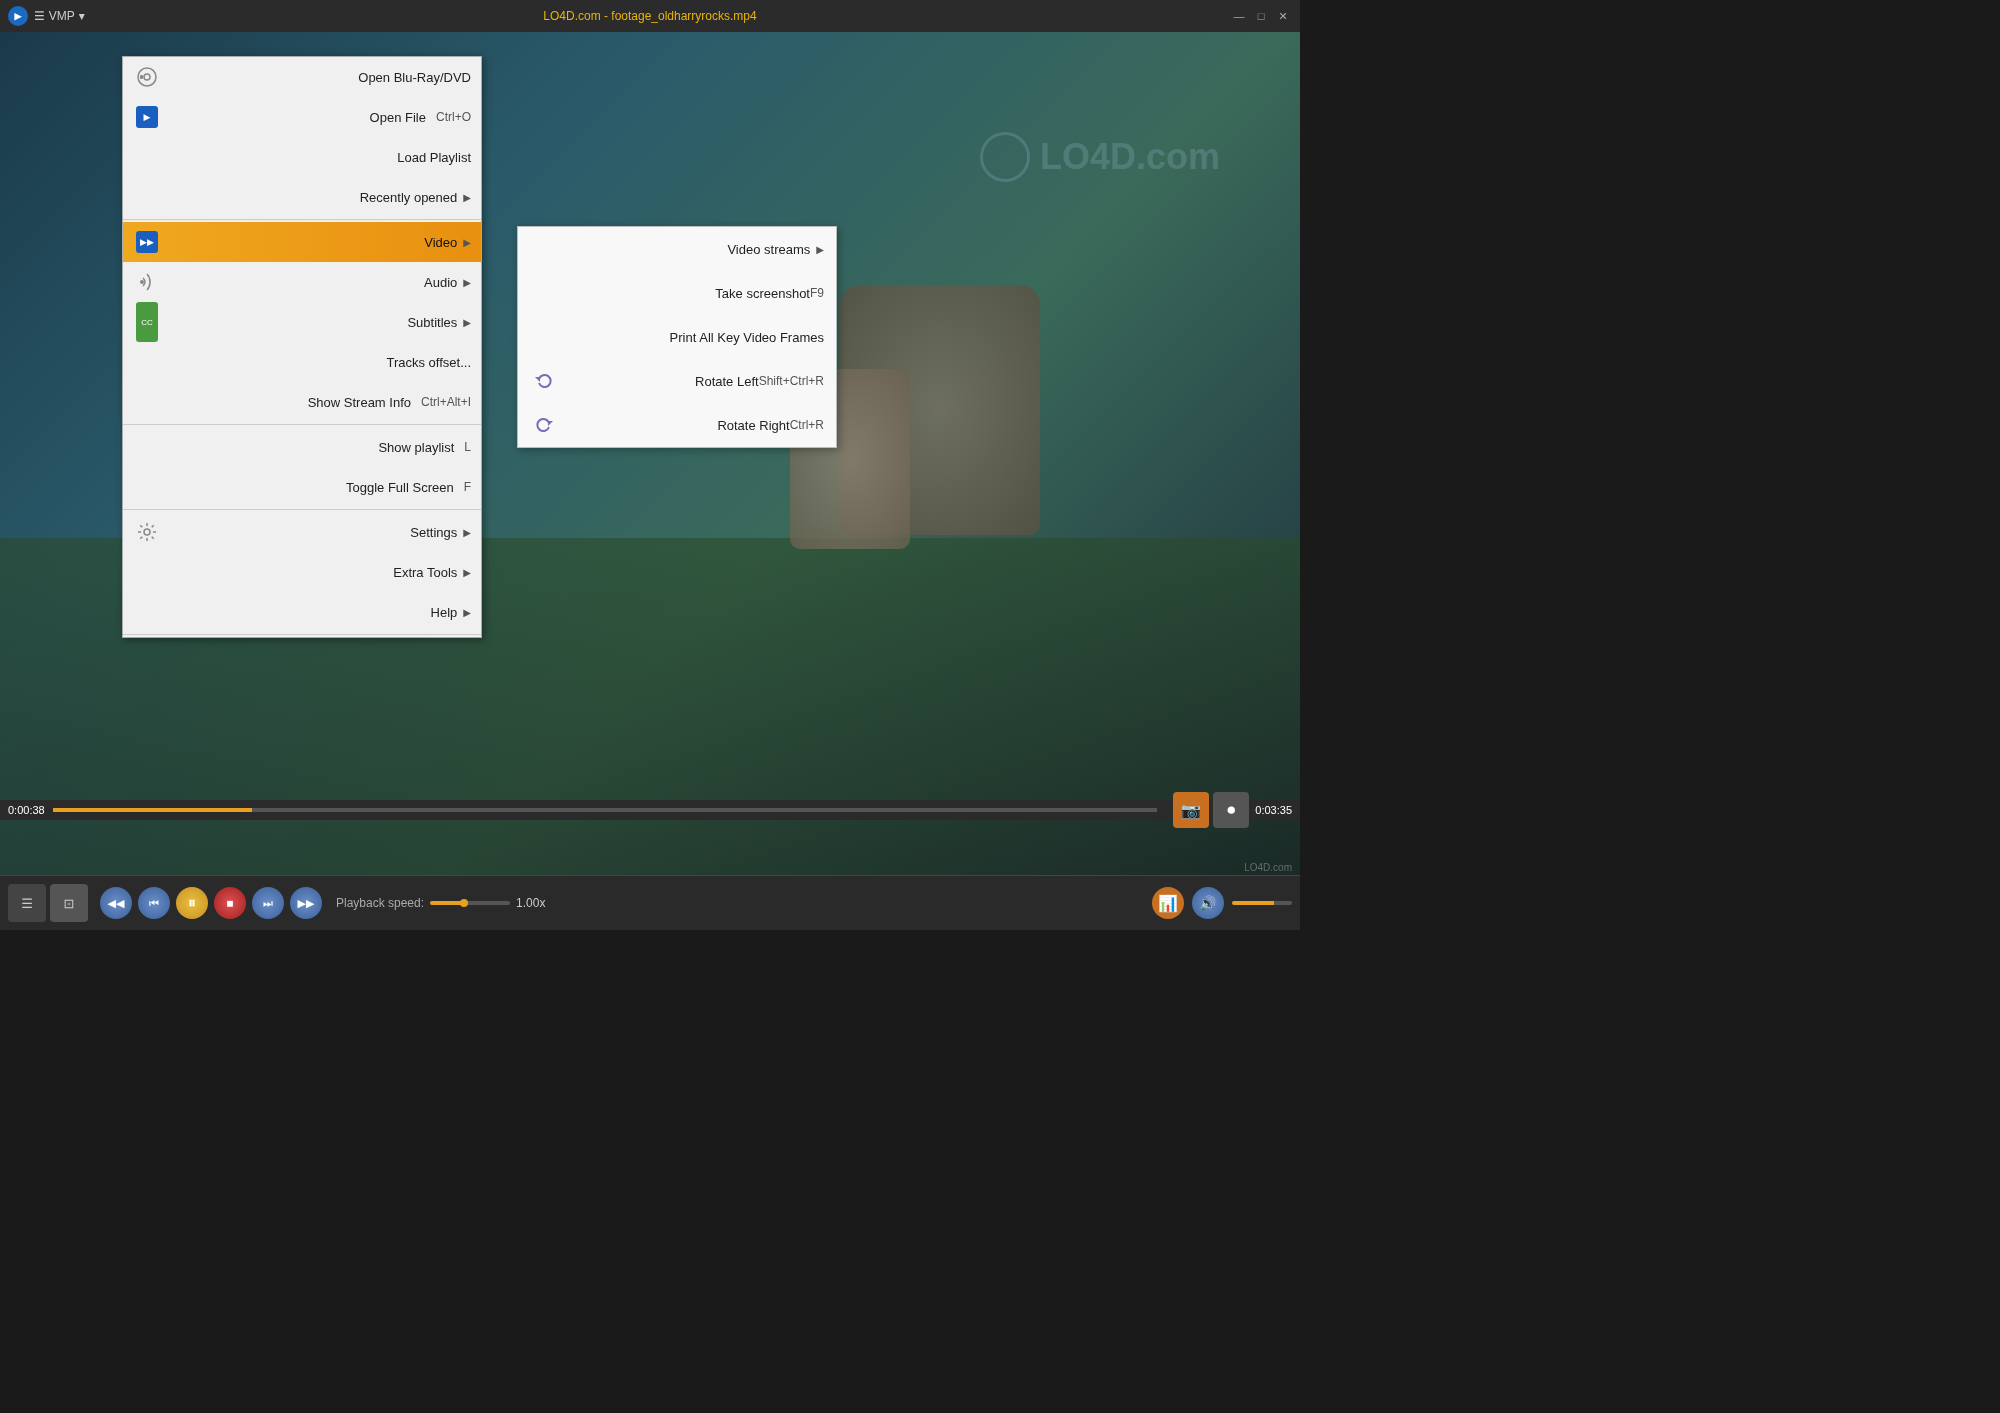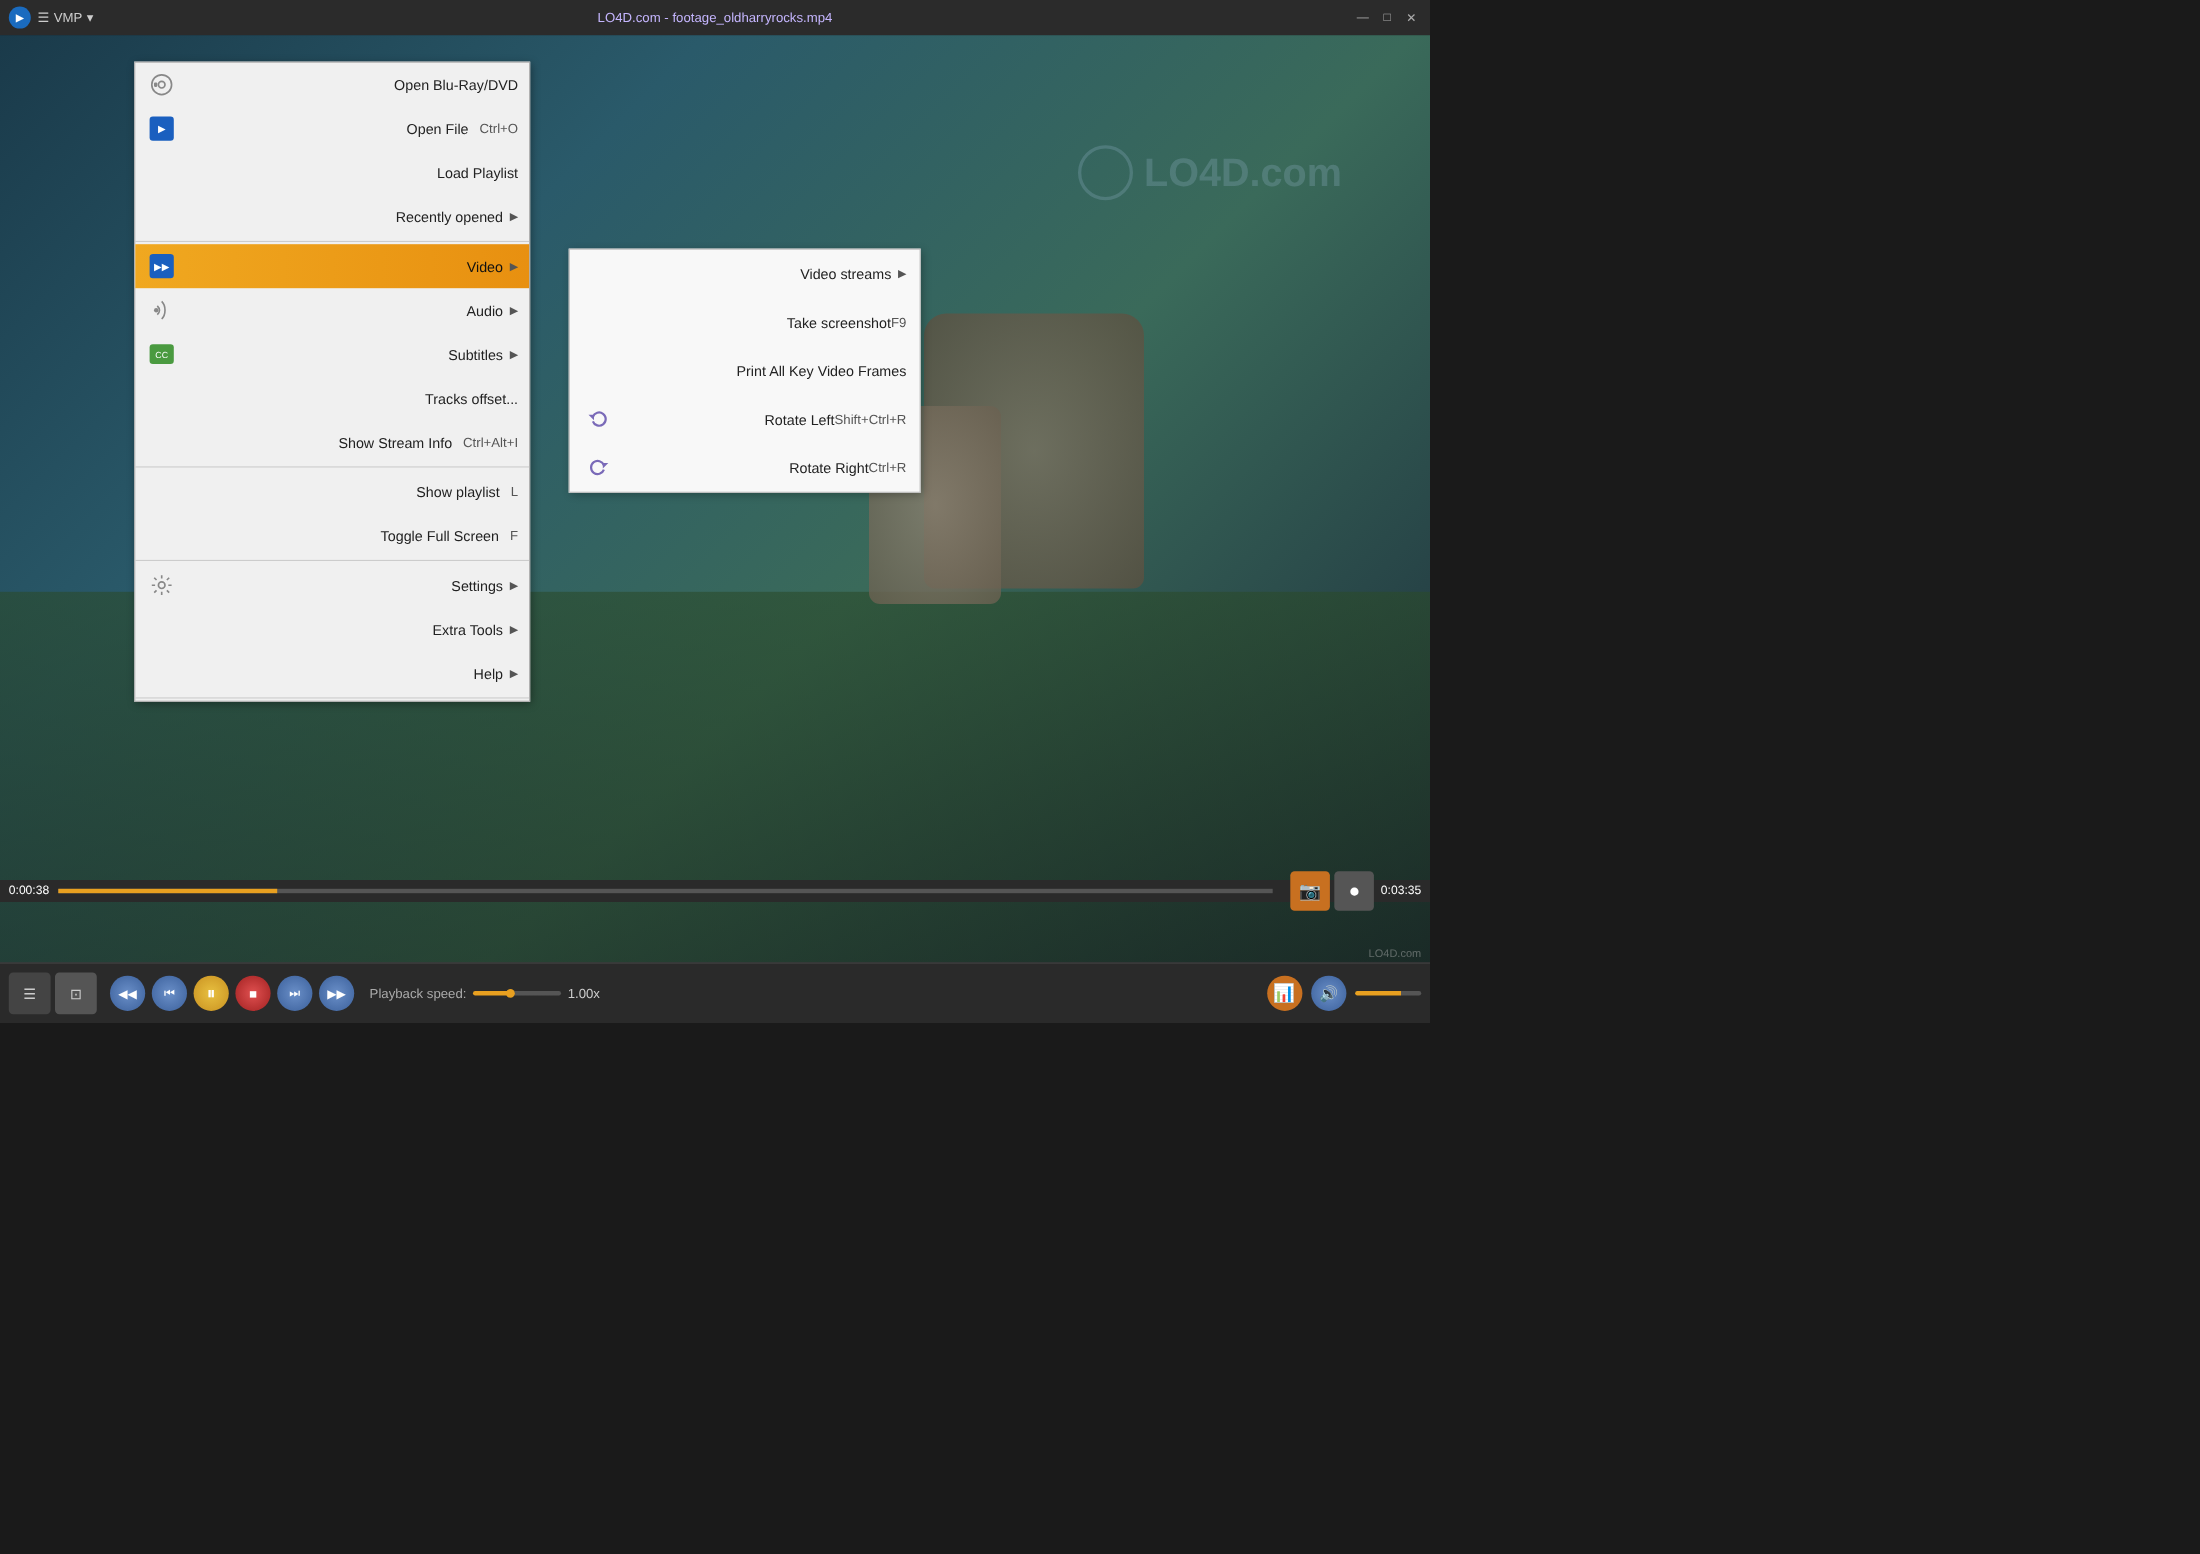--- a/index.html
+++ b/index.html
@@ -34,21 +34,21 @@
       background: #1a6bbf;
       border-radius: 50%;
       display: flex; align-items: center; justify-content: center;
       color: white; font-size: 9px; font-weight: bold;
     }
     .title-bar-menu {
       display: flex; align-items: center; gap: 4px; color: #ccc; cursor: pointer;
     }
     .title-bar-title {
       position: absolute; left: 50%; transform: translateX(-50%);
-      color: #c4b5fd; font-size: 12px;
+      color: #eab308; font-size: 12px;
     }
     .title-bar-controls {
       display: flex; gap: 4px;
     }
     .title-ctrl {
       width: 18px; height: 18px;
       display: flex; align-items: center; justify-content: center;
       color: #aaa; font-size: 11px; cursor: pointer;
     }
 
@@ -384,21 +384,21 @@
             <path d="M11 3 Q14 6 14 11 Q14 16 11 19 M7 7 Q9 9 9 11 Q9 13 7 15" stroke="#888" stroke-width="1.5" fill="none"></path>
             <circle cx="6" cy="11" r="2" fill="#888"></circle>
           </svg>
       </div>
       <span class="menu-label">Audio</span>
       <span class="menu-arrow">▶</span>
     </div>
 
     <div class="menu-item">
       <div class="menu-icon">
-        <div style="width:22px;height:18px;background:#4a9a40;border-radius:3px;display:flex;align-items:center;justify-content:center;color:white;font-size:8px;">CC</div>
+        <div style="width:22px;height:40px;background:#4a9a40;border-radius:3px;display:flex;align-items:center;justify-content:center;color:white;font-size:8px;">CC</div>
       </div>
       <span class="menu-label">Subtitles</span>
       <span class="menu-arrow">▶</span>
     </div>
 
     <div class="menu-item">
       <div class="menu-icon"></div>
       <span class="menu-label">Tracks offset...</span>
     </div>
 

